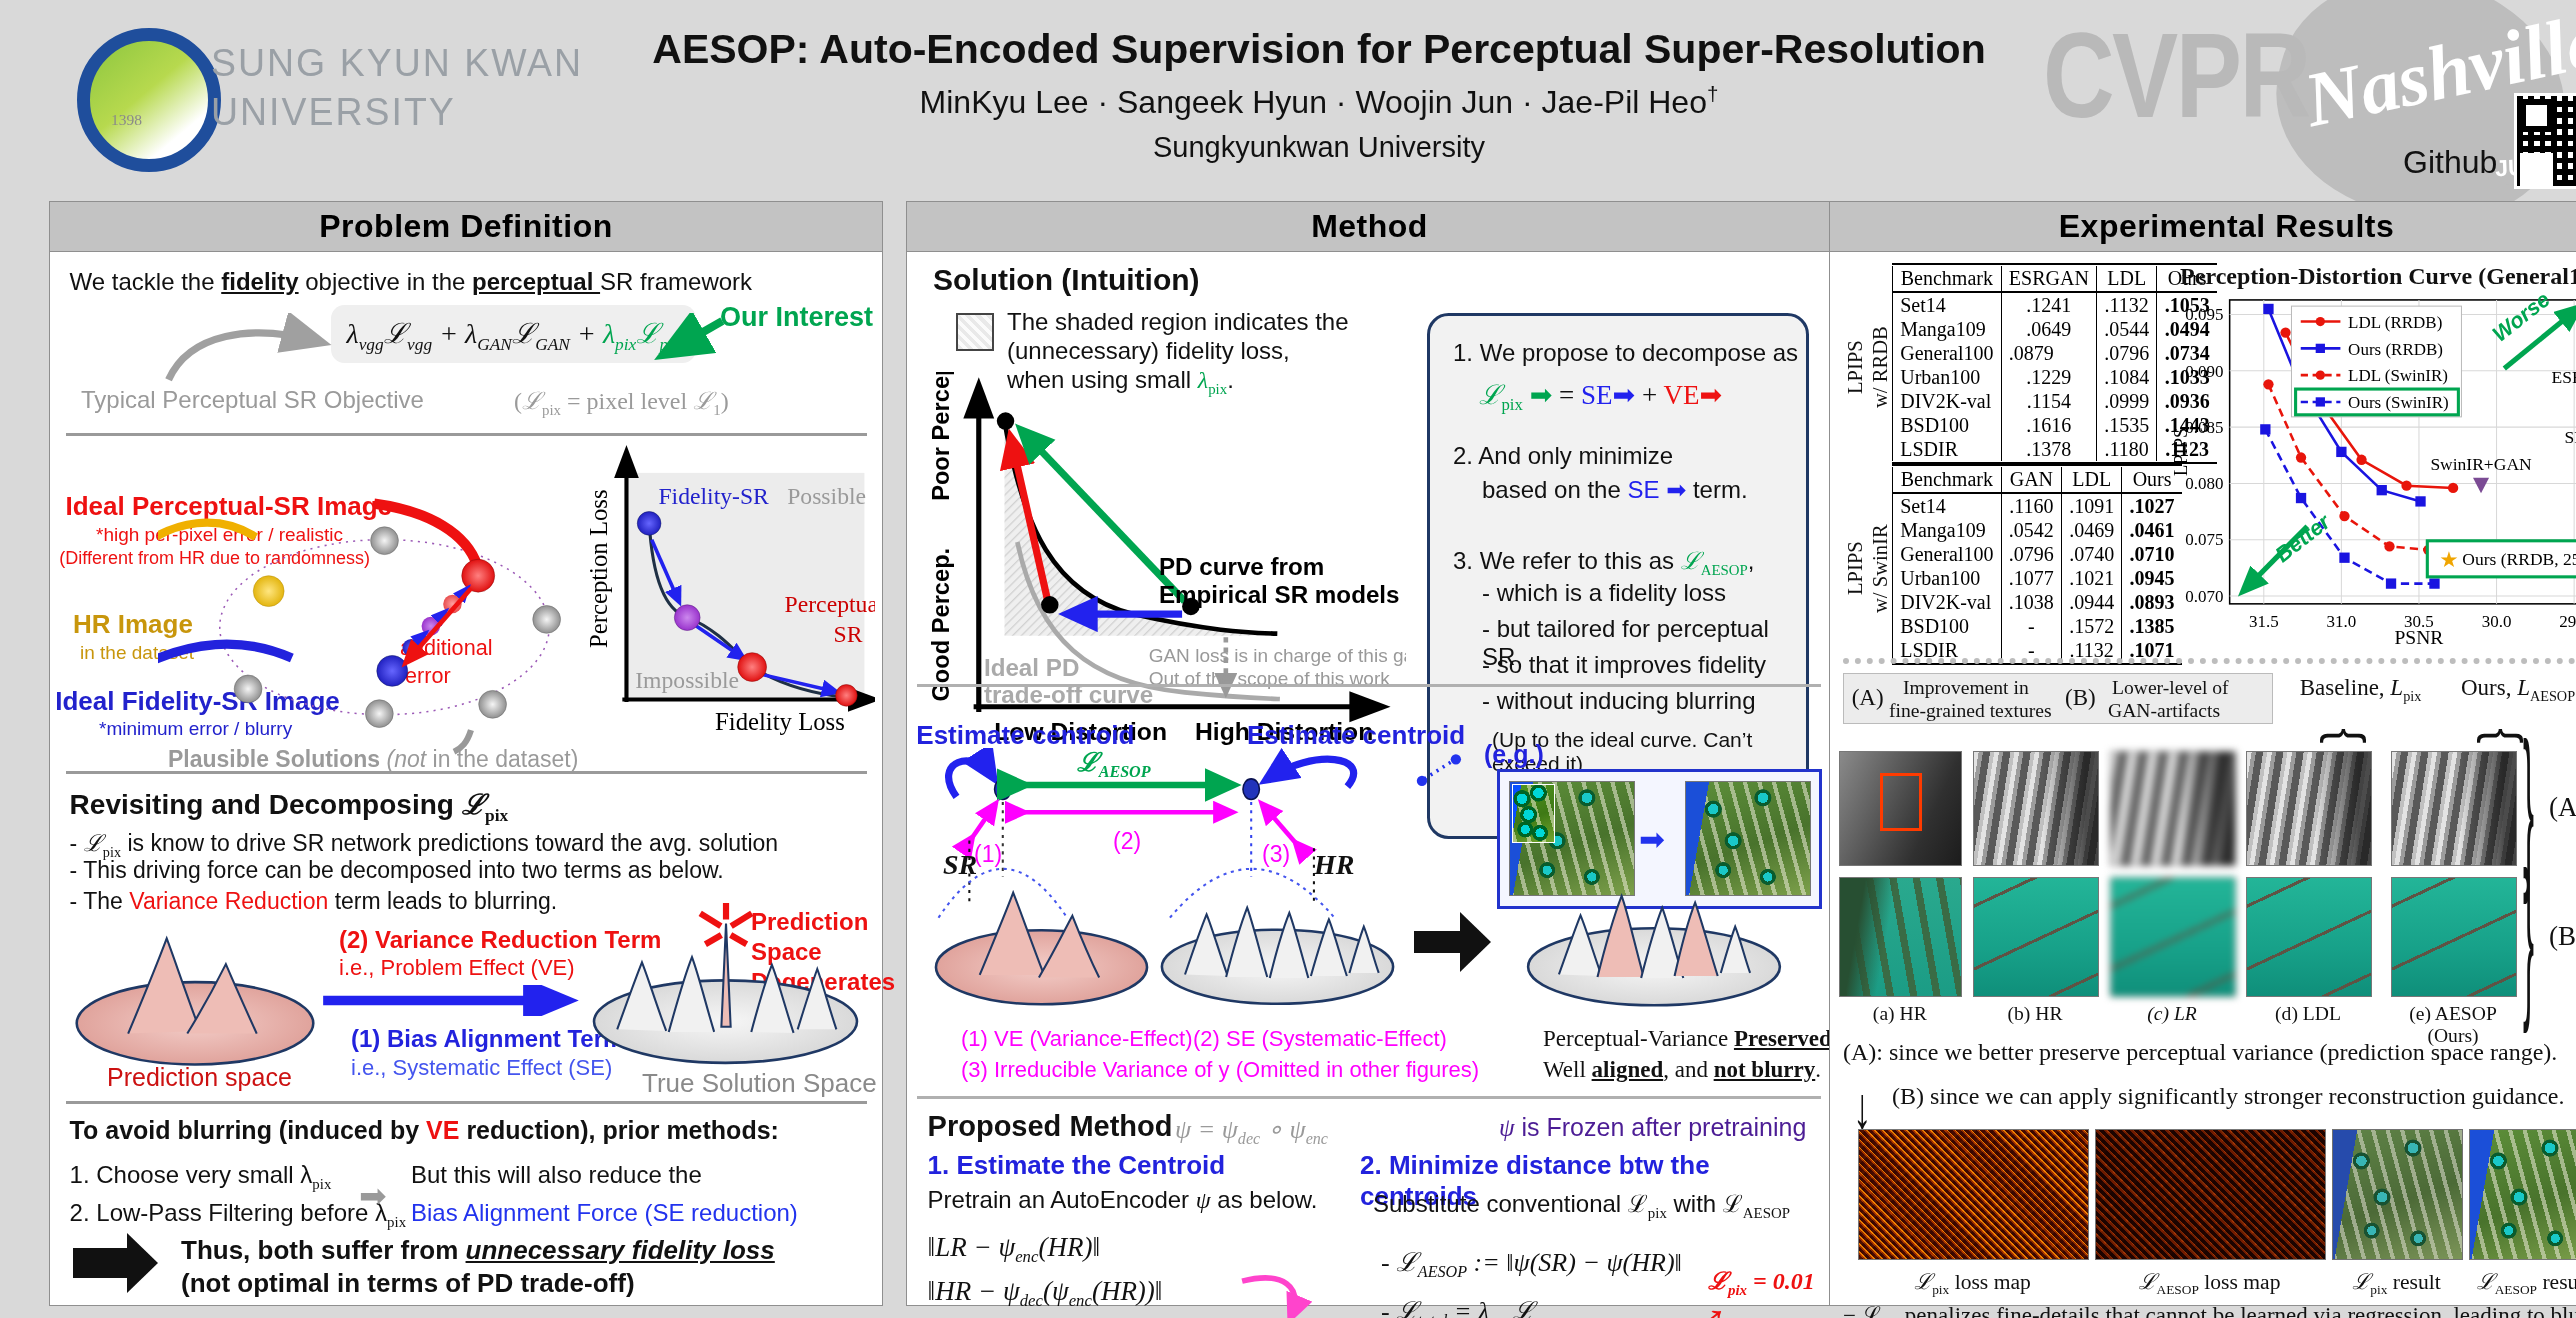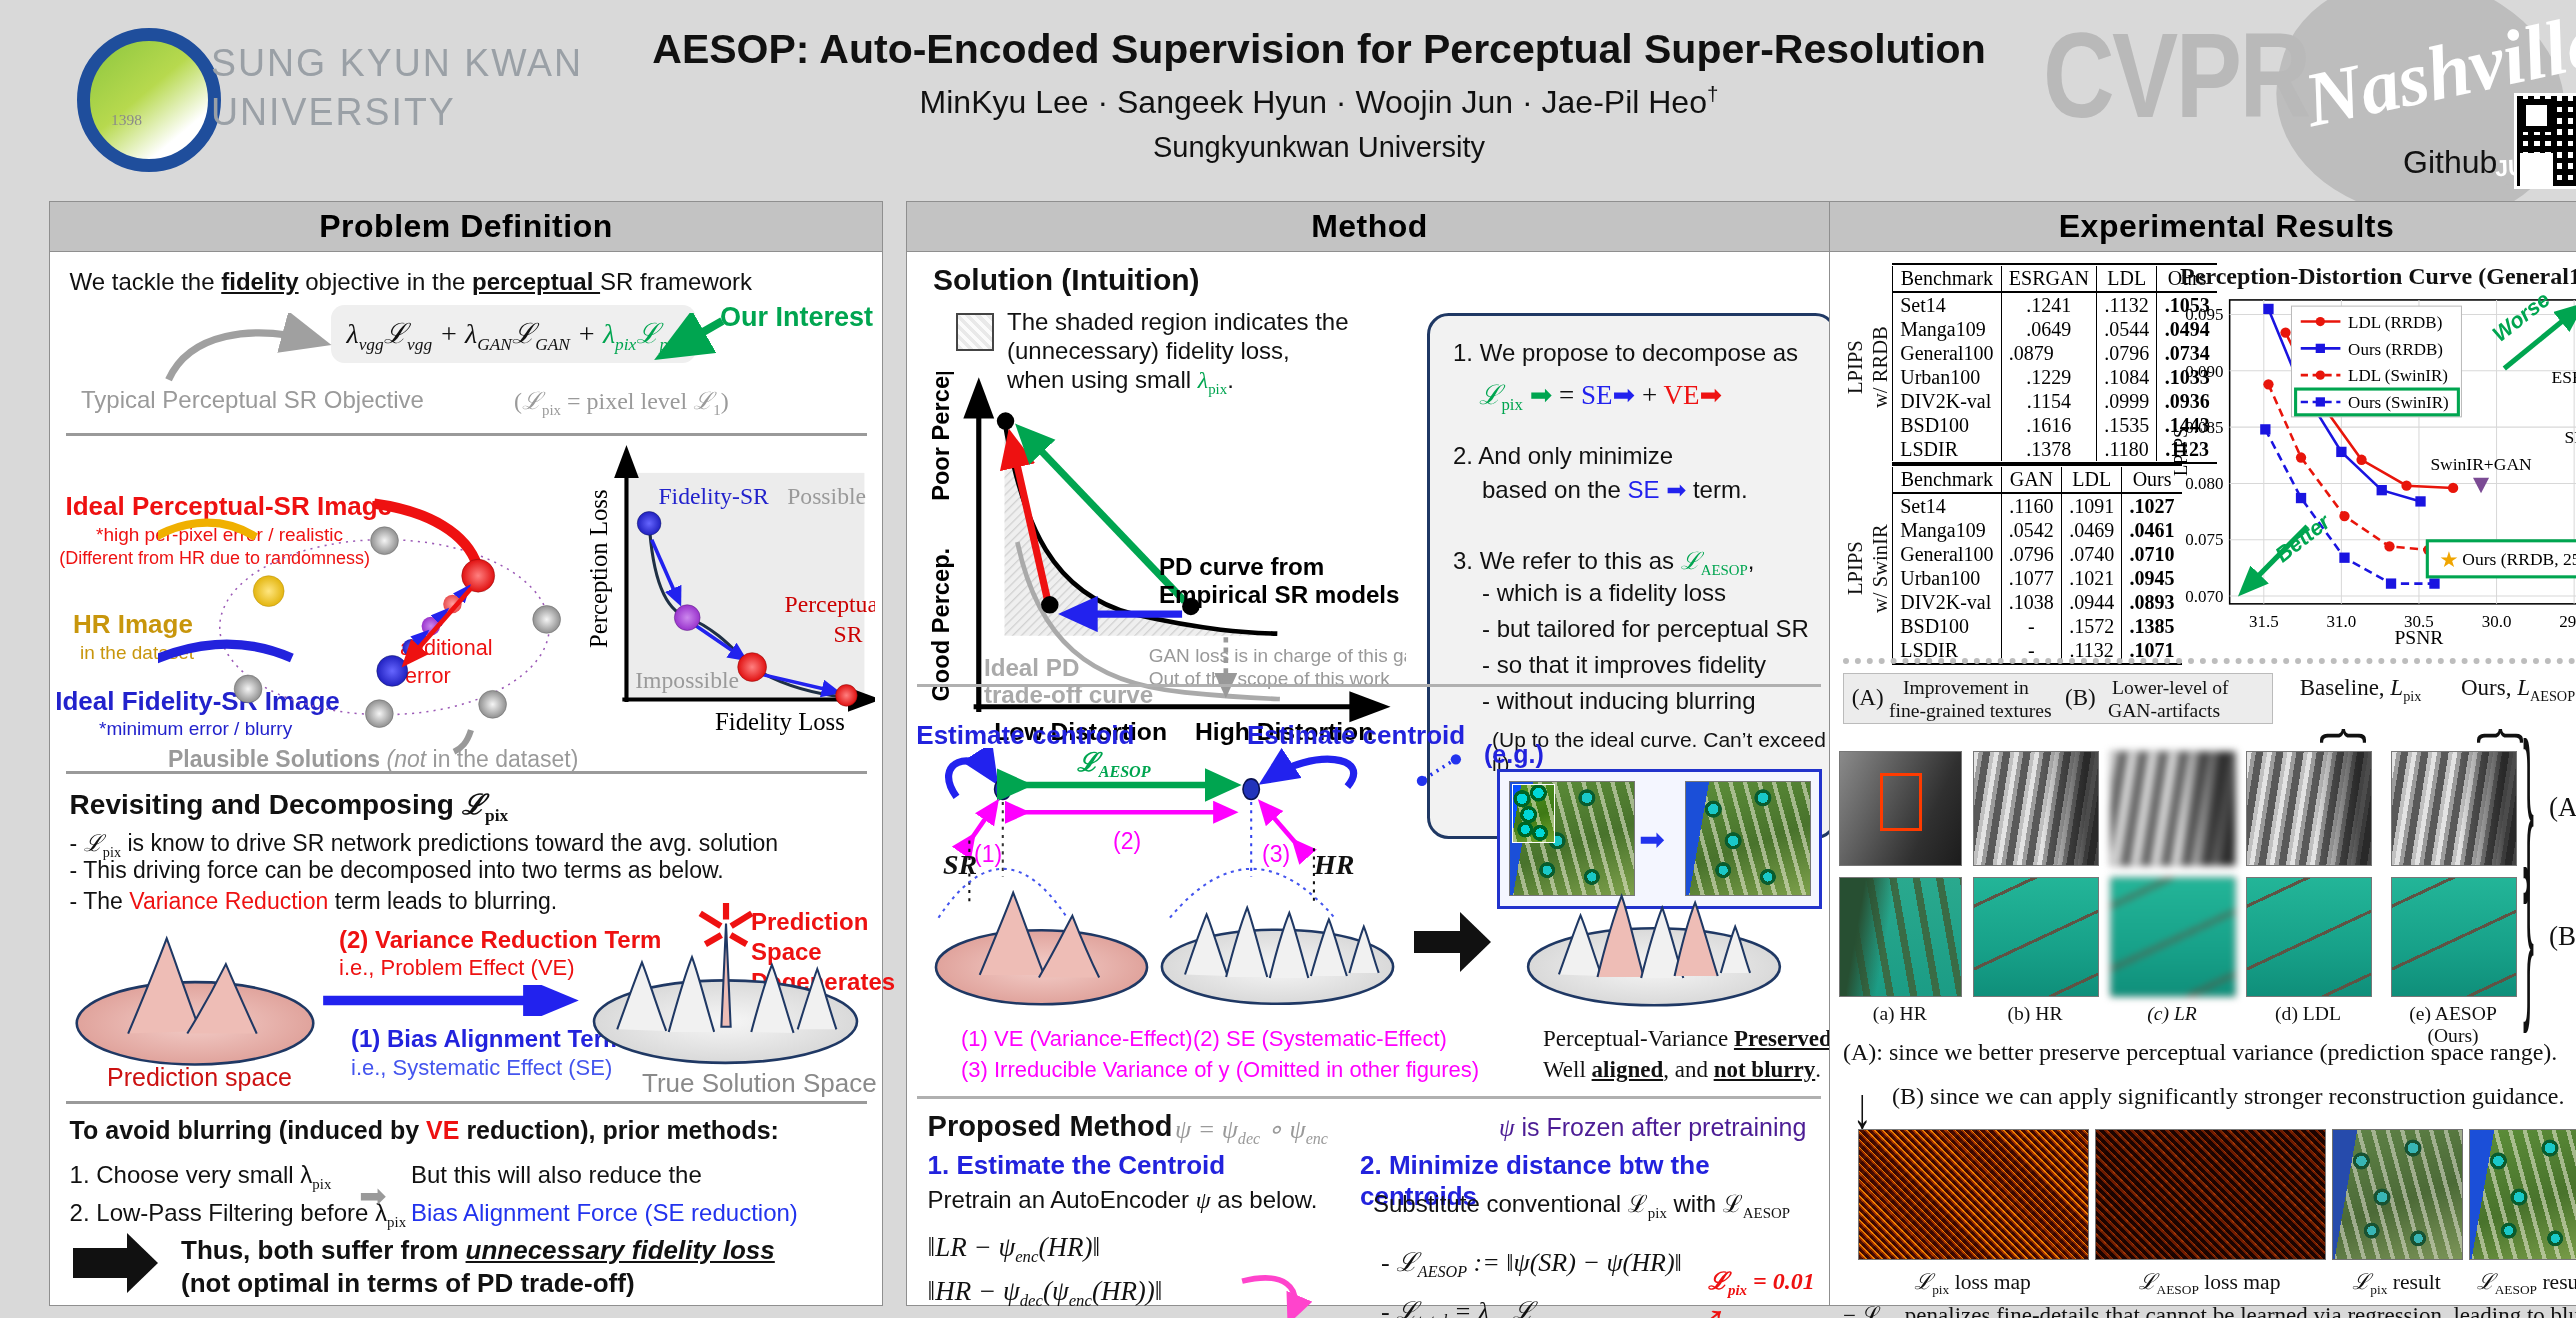--- a/index.html
+++ b/index.html
@@ -335,21 +335,21 @@
       <text x="150" y="715" font-size="48" font-weight="bold">Low Distortion</text>
       <text x="540" y="715" font-size="48" font-weight="bold">High Distortion</text>
       <text x="470" y="395" font-size="47" font-weight="bold">PD curve from</text>
       <text x="470" y="448" font-size="47" font-weight="bold">Empirical SR models</text>
       <text x="450" y="563" font-size="37" fill="#999">GAN loss is in charge of this gap.</text>
       <text x="450" y="608" font-size="37" fill="#999">Out of the scope of this work</text>
       <text x="130" y="590" font-size="47" font-weight="bold" fill="#aaa">Ideal PD</text>
       <text x="130" y="642" font-size="47" font-weight="bold" fill="#aaa">trade-off curve</text>
     </svg>
 
-    <div class="notebox abs" style="left:520px;top:111px;width:376px;height:520px;padding-left:28px;">
+    <div class="notebox abs" style="left:520px;top:111px;width:376px;height:520px;">
       <div class="abs" style="left:23px;top:23px;font-size:24px;">1.  We propose to decompose as</div>
       <div class="abs serif" style="left:49px;top:59px;font-size:27px;">
         <span class="green i">ℒ</span><sub class="green">pix</sub>
         <span class="green">➡</span><span> = </span><span class="blue">SE</span><span class="blue">➡</span><span> + </span><span class="red">VE</span><span class="red">➡</span>
       </div>
       <div class="abs" style="left:23px;top:126px;font-size:24px;">2.  And only minimize</div>
       <div class="abs" style="left:52px;top:160px;font-size:24px;"><span>based on the </span><span class="blue">SE</span> <span class="blue">➡</span><span> term.</span></div>
       <div class="abs" style="left:23px;top:227px;font-size:24px;"><span>3.  We refer to this as </span><span class="green serif i">ℒ</span><sub class="green serif">AESOP</sub><span>,</span></div>
       <div class="abs" style="left:52px;top:263px;font-size:24px;">- which is a fidelity loss</div>
       <div class="abs" style="left:52px;top:299px;font-size:24px;">- but tailored for perceptual SR</div>

